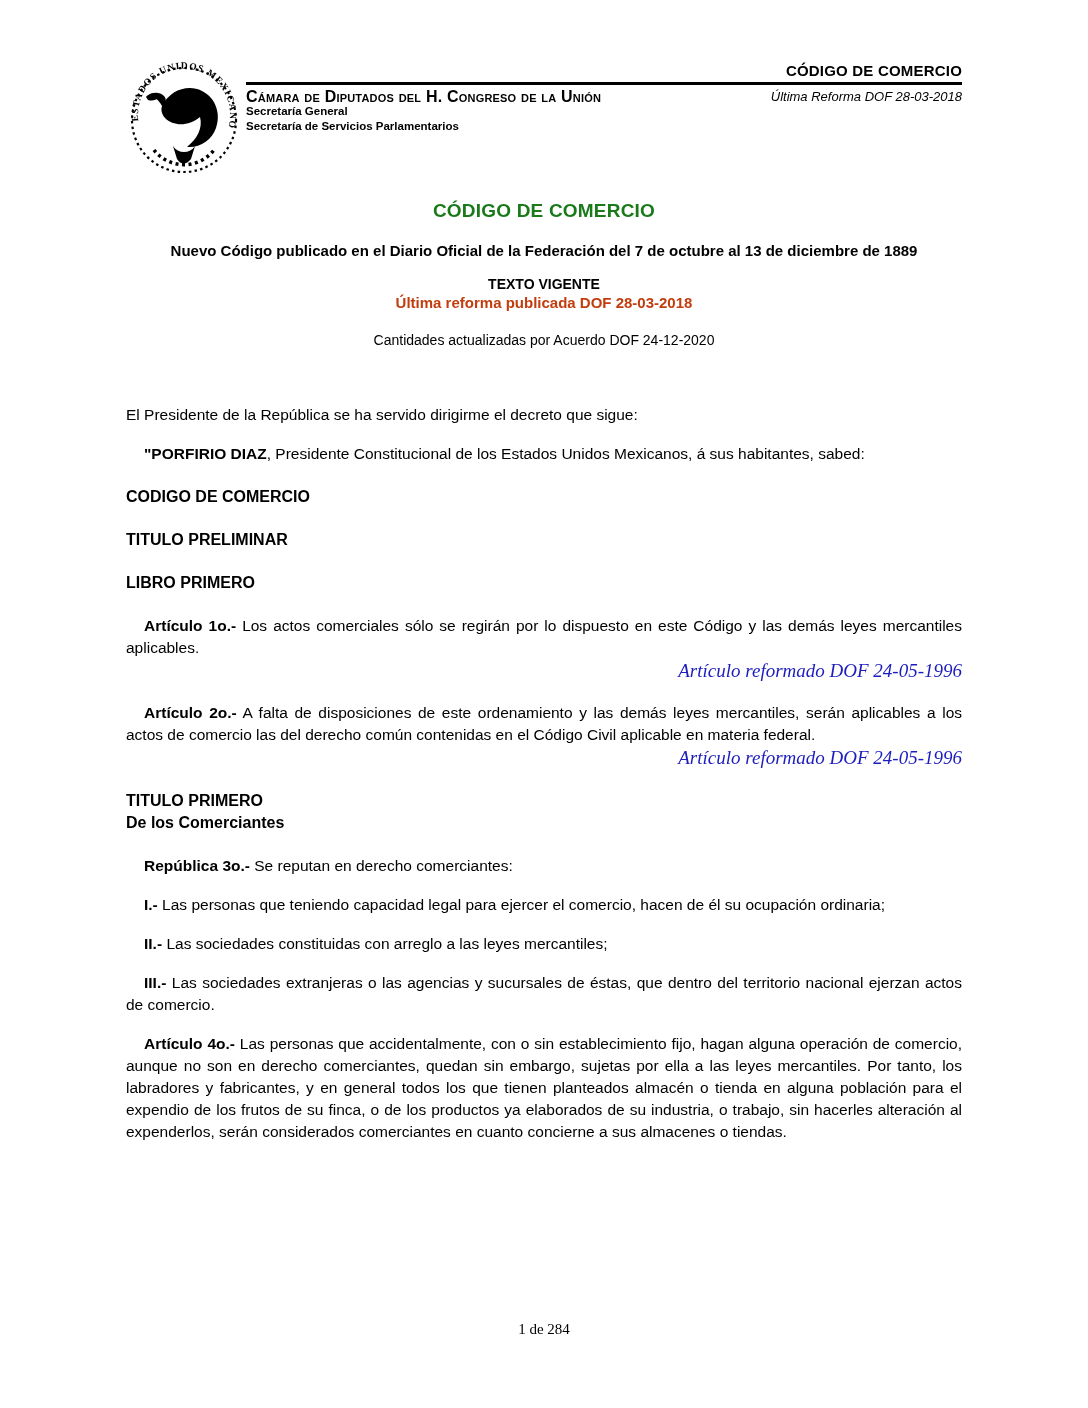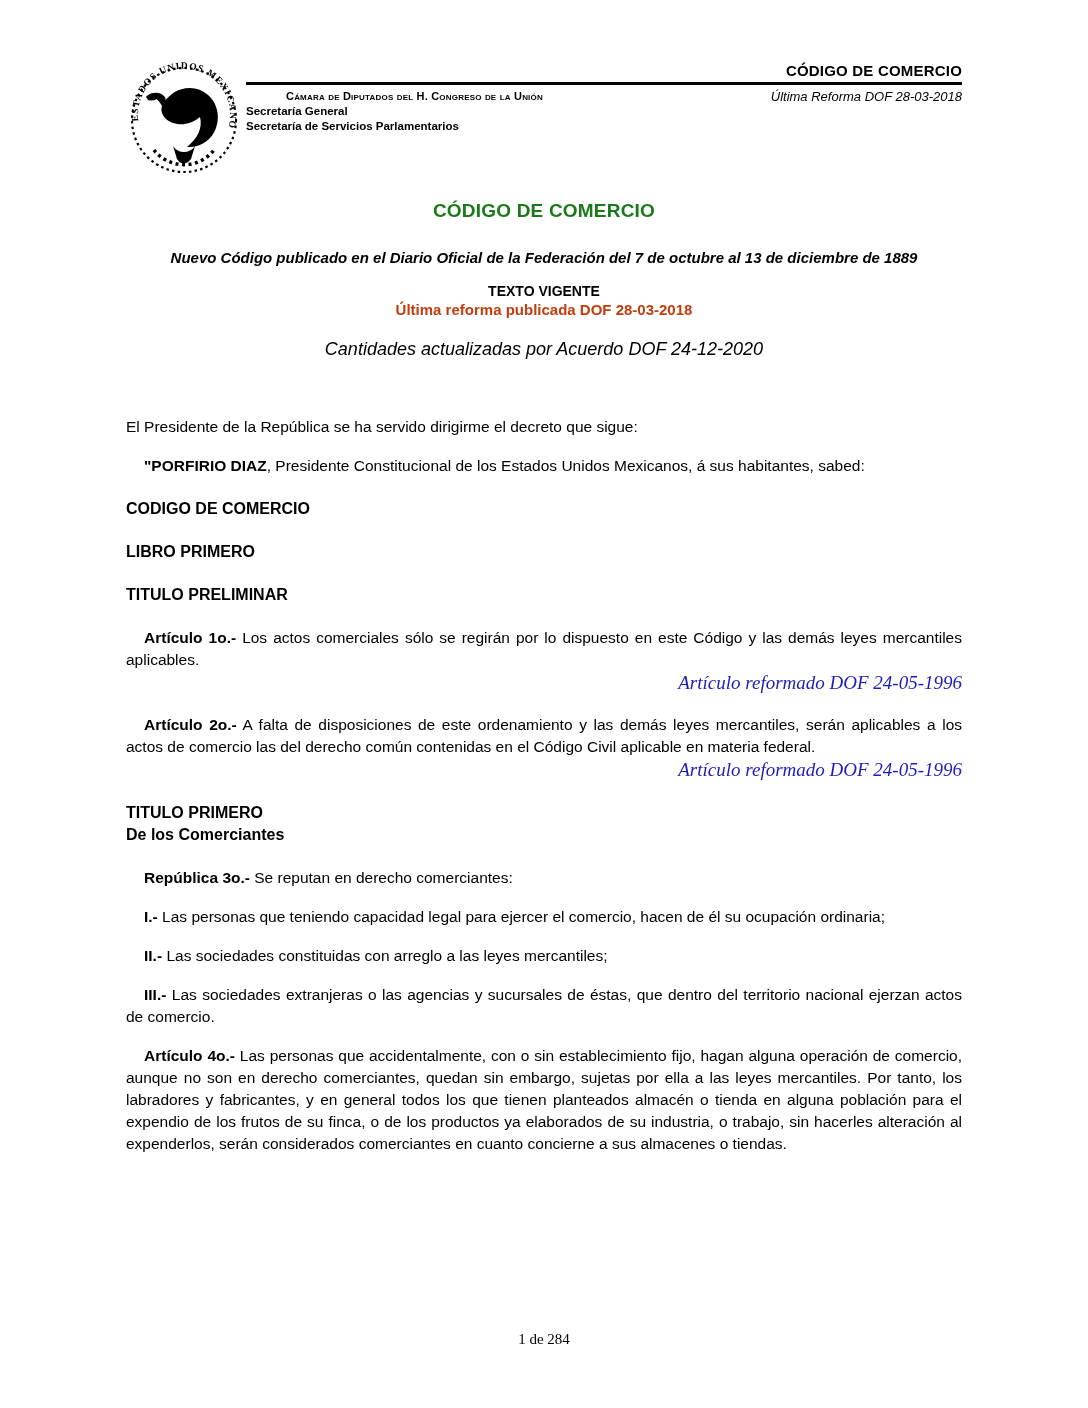--- a/index.html
+++ b/index.html
@@ -25,53 +25,53 @@
   .hdr{display:flex;align-items:flex-start;}
   .crest{width:112px;height:112px;flex:0 0 112px;margin-left:2px;}
   .hdr-main{flex:1;margin-left:6px;}
   .hdr-title{
     text-align:right;font-weight:bold;font-size:15px;
     letter-spacing:.2px;padding-bottom:3px;
   }
   .hdr-rule{border-bottom:3.5px solid #000;}
   .hdr-row{display:flex;justify-content:space-between;margin-top:4px;}
   .hdr-org{font-size:11.5px;font-weight:bold;line-height:15px;}
-  .hdr-org .caps{font-variant:small-caps;font-size:11px;letter-spacing:.2px;margin-left:40px;}
+  .hdr-org .caps{font-variant:small-caps;font-size:16px;letter-spacing:.2px;}
   .hdr-reform{
     font-size:13px;font-style:italic;line-height:15px;
     font-family:"Liberation Sans","DejaVu Sans",sans-serif;
   }
   
   .title-block{text-align:center;margin-top:26px;}
   .doc-main-title{color:var(--title-green);font-size:19px;font-weight:bold;letter-spacing:.2px;}
-  .pub-line{font-size:15px;font-weight:bold;margin-top:27px;font-style:italic;}
+  .pub-line{font-size:15px;font-weight:bold;margin-top:20px;}
   .status-line{font-size:14px;font-weight:bold;margin-top:17px;text-align:center;}
   .reform-line{color:var(--reform-red);font-size:15px;font-weight:bold;margin-top:2px;}
-  .amounts-line{font-size:18px;font-style:italic;margin-top:21px;}
+  .amounts-line{font-size:14px;margin-top:21px;}
   
   .doc-body{margin-top:56px;font-size:15.5px;line-height:22px;}
   .doc-body .para{
     text-align:justify;text-indent:18px;
     margin-bottom:17px;
   }
   .doc-body .para.no-indent{text-indent:0;}
   .doc-body .heading{
     font-weight:bold;font-size:16px;
     margin:21px 0 21px 0;line-height:22px;
   }
   .doc-body .reform{
     text-align:right;
     color:var(--annotation-blue);
     font-family:Liberation Serif, serif;
     font-style:italic;font-size:19px;
     margin-top:-16px;margin-bottom:20px;
   }
   
   .footer{
-    position:absolute;left:0;right:0;bottom:60px;
+    position:absolute;left:0;right:0;bottom:70px;
     text-align:center;
     font-family:"Liberation Serif","DejaVu Serif",serif;
     font-size:15px;
   }
 </style>
 </head>
 <body>
 
 <div class="page">
 
@@ -113,24 +113,24 @@
     <div class="amounts-line">Cantidades actualizadas por Acuerdo DOF 24-12-2020</div>
   </div>
 
   <div class="doc-body">
       <p class="para no-indent">El Presidente de la República se ha servido dirigirme el decreto que sigue:</p>
       <p class="para"><b>"PORFIRIO DIAZ</b>, Presidente Constitucional de los Estados Unidos Mexicanos, á sus habitantes, sabed:</p>
       <div class="heading">
         <div>CODIGO DE COMERCIO</div>
       </div>
       <div class="heading">
-        <div>LIBRO PRIMERO</div>
+        <div>TITULO PRELIMINAR</div>
       </div>
       <div class="heading">
-        <div>TITULO PRELIMINAR</div>
+        <div>LIBRO PRIMERO</div>
       </div>
       <p class="para"><b>Artículo 1o.-</b> Los actos comerciales sólo se regirán por lo dispuesto en este Código y las demás leyes mercantiles aplicables.</p>
       <div class="reform">Artículo reformado DOF 24-05-1996</div>
       <p class="para"><b>Artículo 2o.-</b> A falta de disposiciones de este ordenamiento y las demás leyes mercantiles, serán aplicables a los actos de comercio las del derecho común contenidas en el Código Civil aplicable en materia federal.</p>
       <div class="reform">Artículo reformado DOF 24-05-1996</div>
       <div class="heading">
         <div>TITULO PRIMERO</div>
         <div>De los Comerciantes</div>
       </div>
       <p class="para"><b>República 3o.-</b> Se reputan en derecho comerciantes:</p>

